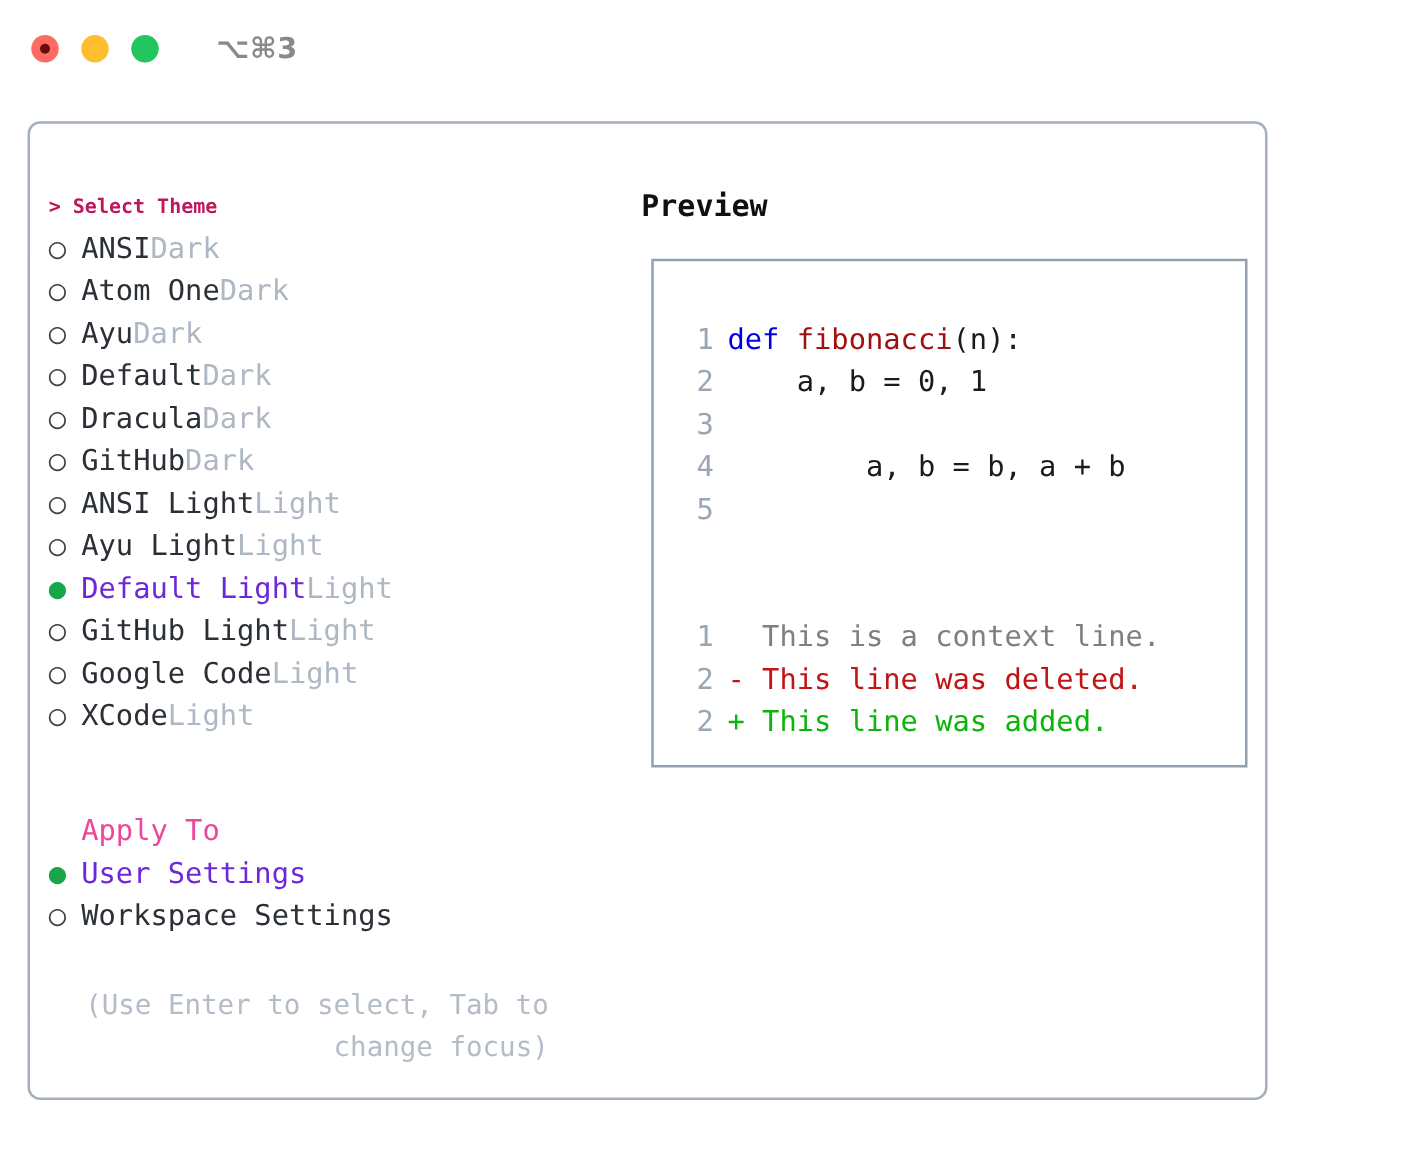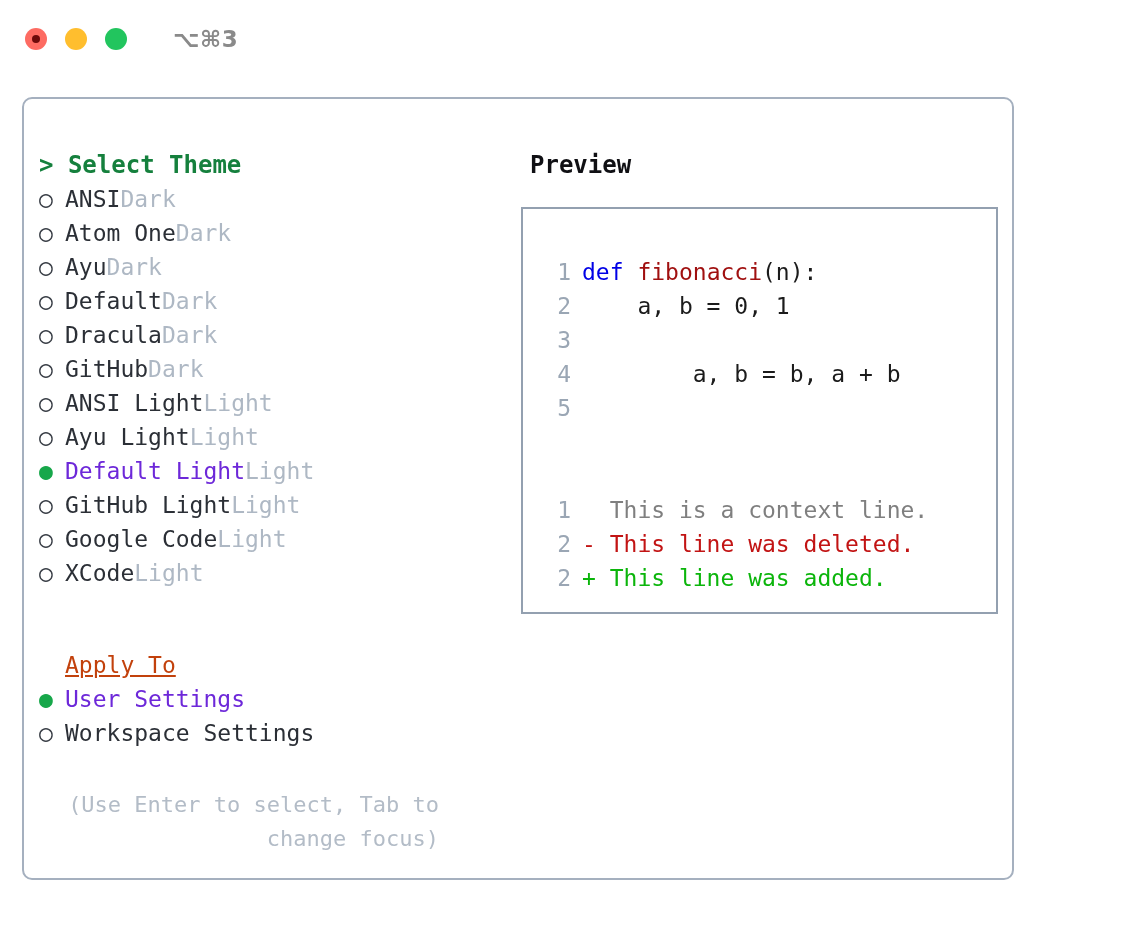--- a/index.html
+++ b/index.html
@@ -50,51 +50,51 @@
   }
   .panel-inner {
     position: absolute; left: 0; top: 0; right: 0; bottom: 0;
     display: flex;
   }
   .col-left  { width: 478px; padding: 49px 0 0 15px; }
   .col-right { flex: 1; padding: 49px 0 0 0; }
 
   
   .list-head {
-    font-size: 24px; font-weight: bold; color: #15803d;
+    font-size: 16px; font-weight: bold; color: #be185d;
     line-height: 34px; white-space: pre;
   }
   .row {
     display: flex; align-items: baseline;
     line-height: 34px; font-size: 23px;
     white-space: pre;
   }
   .marker {
     display: inline-block; width: 26px;
     color: #3a3f47; font-size: 23px;
   }
   .marker.sel { color: #17a74a; }
   .label { color: #2b2f36; }
   .label.sel { color: #6d28d9; }
   .tag { color: #aeb8c4; }
   .section-head {
-    font-size: 23px; color: #c2410c;
-    line-height: 34px; padding-left: 26px; white-space: pre; text-decoration: underline;
+    font-size: 23px; color: #ec4899;
+    line-height: 34px; padding-left: 26px; white-space: pre;
   }
   .spacer-lg { height: 58px; }
   .spacer-md { height: 38px; }
   .hint {
     color: #b3bcc7; font-size: 22px; line-height: 34px;
     width: 400px; white-space: pre-wrap; text-align: right;
   }
 
   
   .preview-title {
     font-size: 24px; font-weight: bold; color: #101014;
-    line-height: 34px; margin-left: 28px;
+    line-height: 34px; margin-left: 11px;
   }
   .preview-box {
     margin: 25px 0 0 19px;
     width: 477px; height: 407px;
     border: 2px solid #93a0b0;
     background: #ffffff;
     padding: 46px 0 0 14px;
   }
   .code-line {
     display: flex; font-size: 23px; line-height: 34px;

